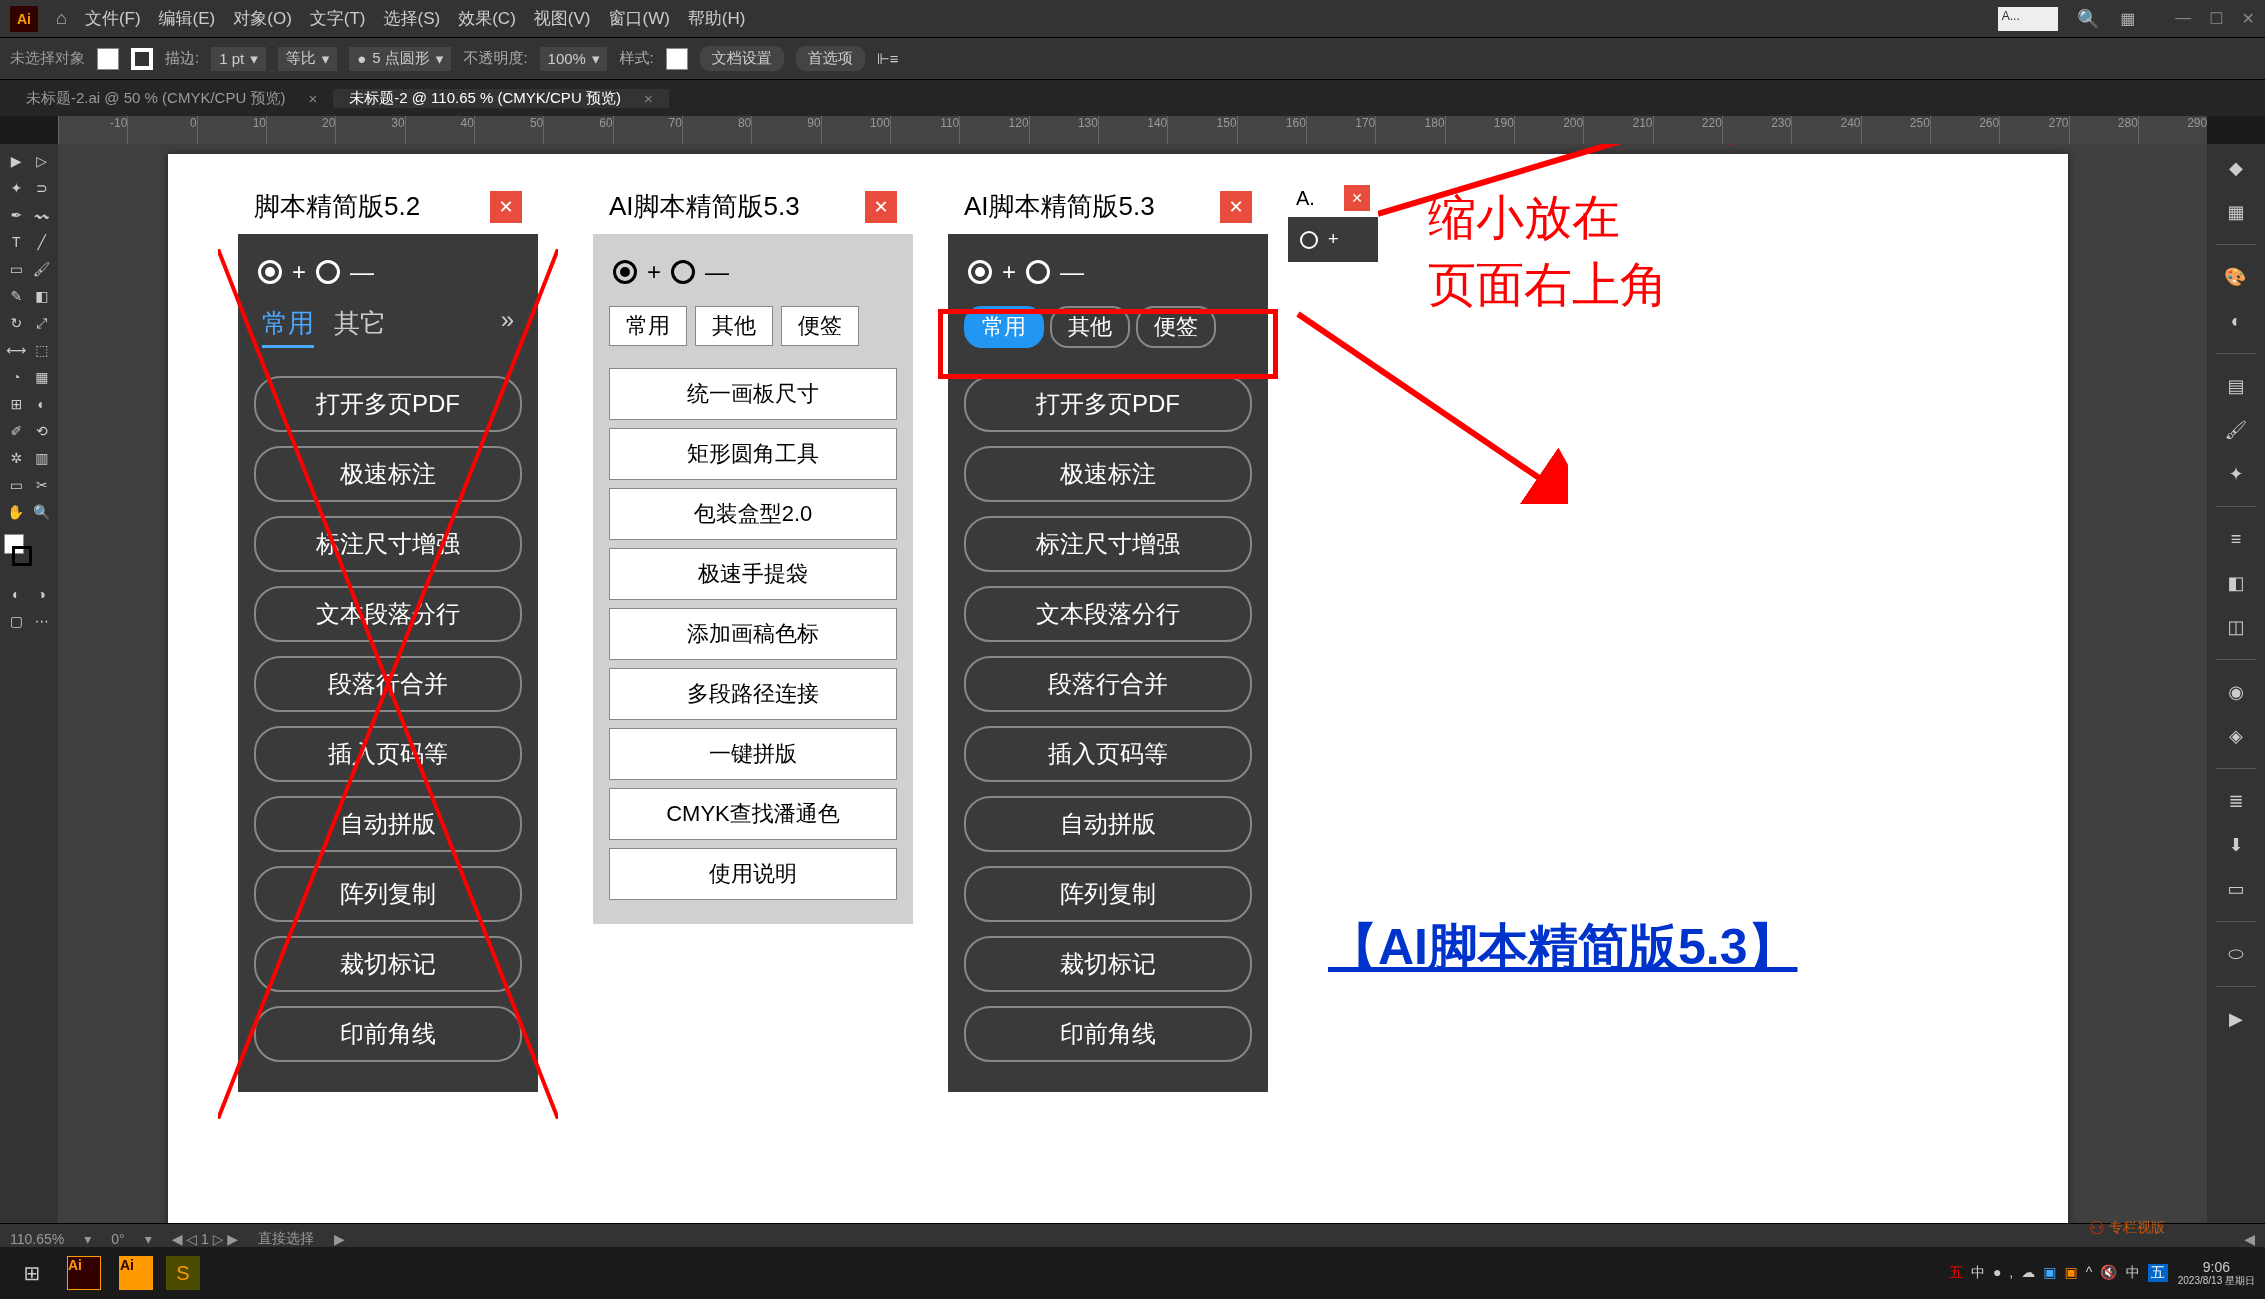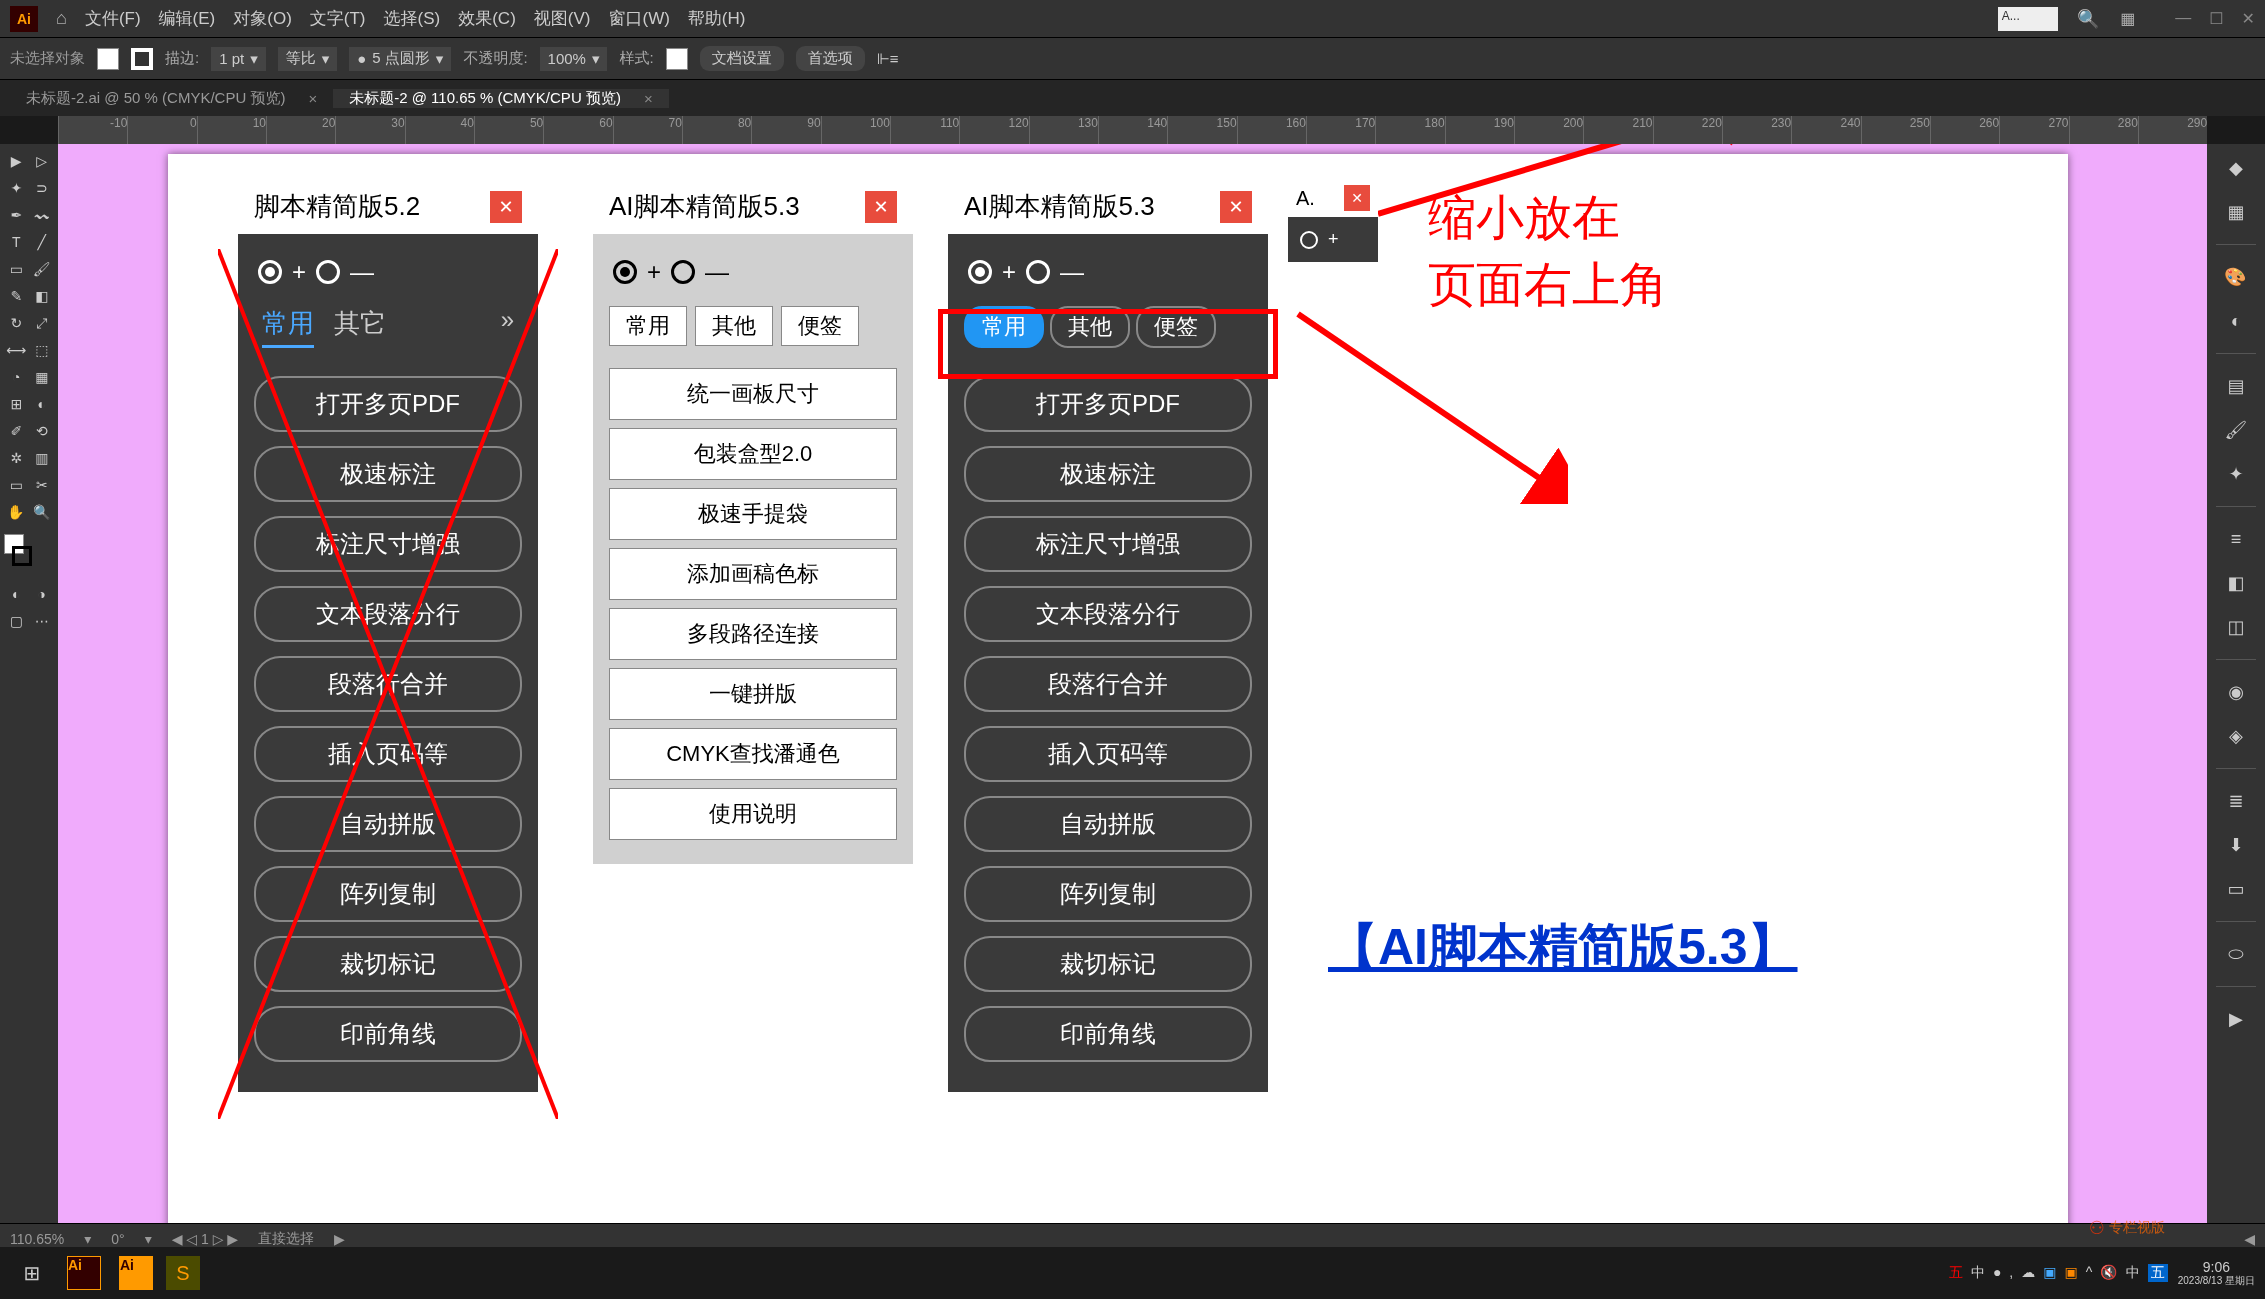--- a/index.html
+++ b/index.html
@@ -39,21 +39,21 @@
     
     .left-toolbar { width: 58px; background: #333; display: flex; flex-direction: column; padding: 4px; gap: 1px; }
     .left-toolbar.double { width: 58px; }
     .tool-row { display: flex; gap: 1px; }
     .tool-btn { width: 26px; height: 26px; display: flex; align-items: center; justify-content: center; color: #ccc; font-size: 14px; cursor: pointer; }
     .fill-stroke { margin-top: 8px; }
     .fill-box { width: 20px; height: 20px; background: #fff; border: 1px solid #888; }
     .stroke-box { width: 20px; height: 20px; border: 3px solid #000; background: transparent; margin-top: -8px; margin-left: 8px; }
     
     
-    .canvas-area { flex: 1; background: #f0abfc; position: relative; overflow: hidden; }
+    .canvas-area { flex: 1; background: #404040; position: relative; overflow: hidden; }
     .artboard { position: absolute; background: #fff; box-shadow: 0 0 8px rgba(0,0,0,0.5); }
     .artboard-main { left: 110px; top: 10px; width: 1900px; height: 1080px; }
     
     
     .panel { position: absolute; }
     
     .panel-52 { left: 70px; top: 25px; width: 300px; }
     .panel-53-light { left: 425px; top: 25px; width: 320px; }
     .panel-53-dark { left: 780px; top: 25px; width: 320px; }
     .panel-mini { left: 1120px; top: 25px; width: 90px; }
@@ -328,20 +328,21 @@
             <span>+</span>
             <span class="radio-outer"></span>
             <span>—</span>
           </div>
           <div class="tabs-row-light">
             <span class="tab-light">常用</span>
             <span class="tab-light">其他</span>
             <span class="tab-light">便签</span>
           </div>
           <div class="script-btn-light">统一画板尺寸</div>
+          <div class="script-btn-light">矩形圆角工具</div>
           <div class="script-btn-light">包装盒型2.0</div>
           <div class="script-btn-light">极速手提袋</div>
           <div class="script-btn-light">添加画稿色标</div>
           <div class="script-btn-light">多段路径连接</div>
           <div class="script-btn-light">一键拼版</div>
           <div class="script-btn-light">CMYK查找潘通色</div>
           <div class="script-btn-light">使用说明</div>
         </div>
       </div>
 

